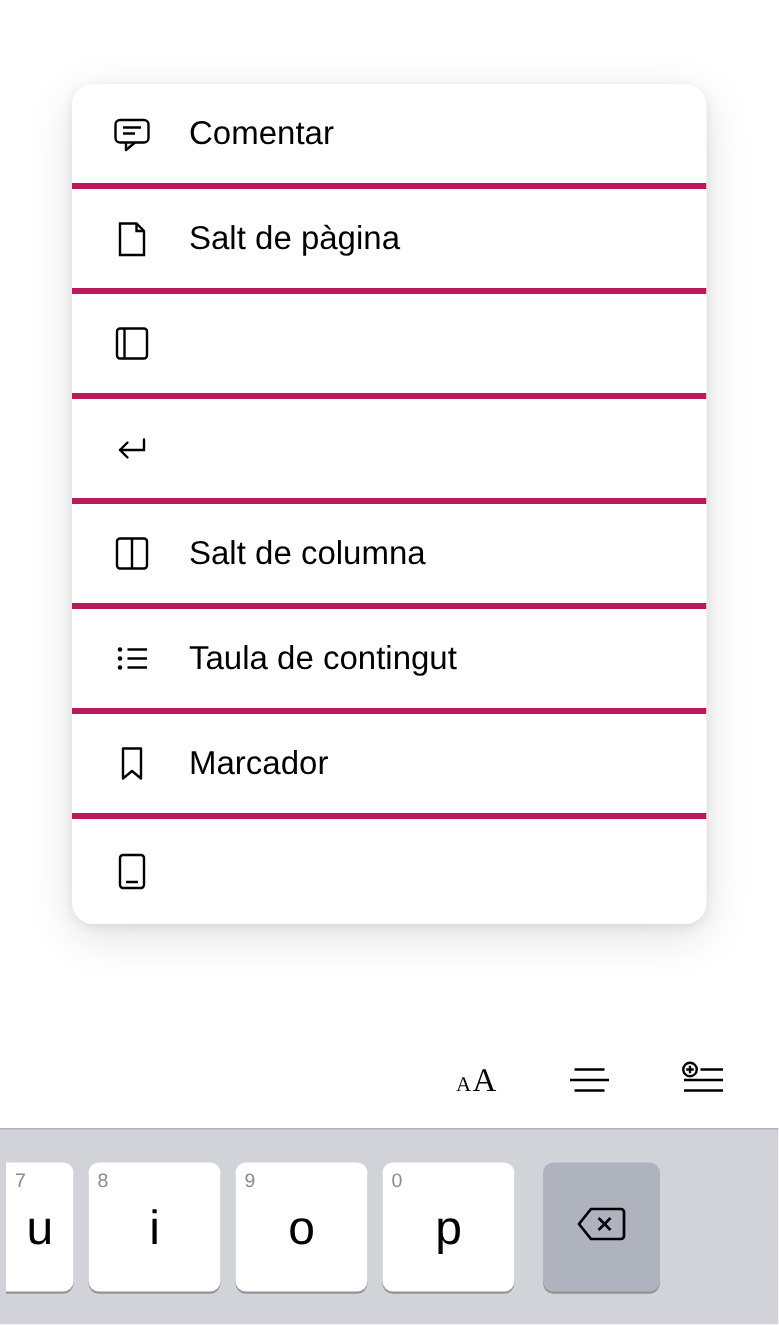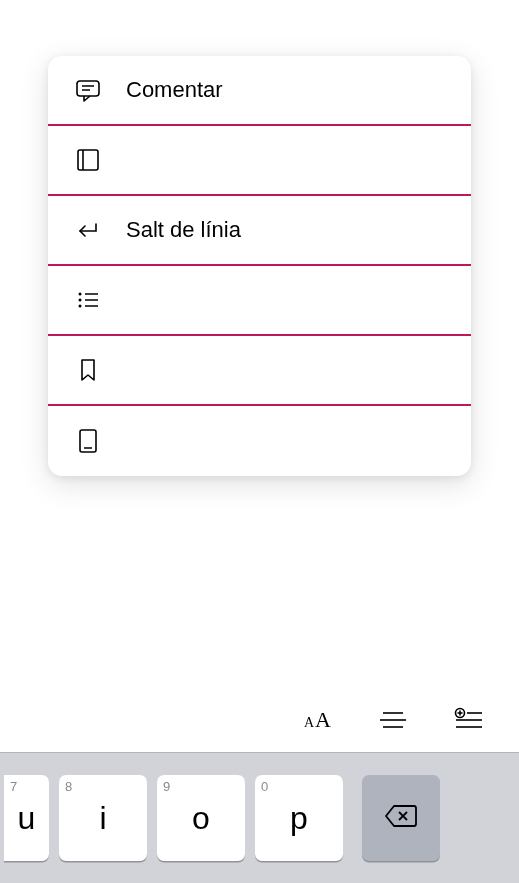--- a/index.html
+++ b/index.html
@@ -27,21 +27,21 @@
       overflow: hidden;
     }
     .menu-item {
       display: flex;
       align-items: center;
       height: 70px;
       padding: 0 24px;
       cursor: pointer;
     }
     .menu-item:not(:last-child) {
-      border-bottom: 2px solid #be185d;
+      border-bottom: 4px solid #be185d;
     }
     .menu-icon {
       width: 32px;
       height: 32px;
       display: flex;
       align-items: center;
       justify-content: center;
       margin-right: 22px;
       flex-shrink: 0;
     }
@@ -160,52 +160,71 @@
           <path d="M10 20 L10 25 L16 20" stroke-linejoin="round"></path>
           <line x1="8" y1="10" x2="20" y2="10"></line>
           <line x1="8" y1="14" x2="16" y2="14"></line>
         </svg>
     </span>
     <span class="menu-label">Comentar</span>
   </div>
   <div class="menu-item">
     <span class="menu-icon">
       <svg viewBox="0 0 28 28">
+          <path d="M6 25 V4 H17 L22 9 V25 Z"></path>
+          <path d="M17 4 V9 H22"></path>
+        </svg>
+    </span>
+    <span class="menu-label">Salt de pàgina</span>
+  </div>
+  <div class="menu-item">
+    <span class="menu-icon">
+      <svg viewBox="0 0 28 28">
           <rect x="4" y="4" width="20" height="20" rx="2"></rect>
           <line x1="9" y1="4" x2="9" y2="24"></line>
         </svg>
     </span>
   </div>
   <div class="menu-item">
     <span class="menu-icon">
       <svg viewBox="0 0 28 28">
           <path d="M22 8 V15 H6" stroke-linecap="round"></path>
           <path d="M11 10 L6 15 L11 20" stroke-linecap="round" stroke-linejoin="round"></path>
         </svg>
     </span>
-    <span class="menu-label">Salt de línia</span>
+  </div>
+  <div class="menu-item">
+    <span class="menu-icon">
+      <svg viewBox="0 0 28 28">
+          <rect x="4" y="4" width="20" height="20" rx="2"></rect>
+          <line x1="14" y1="4" x2="14" y2="24"></line>
+        </svg>
+    </span>
+    <span class="menu-label">Salt de columna</span>
   </div>
   <div class="menu-item">
     <span class="menu-icon">
       <svg viewBox="0 0 28 28">
           <circle cx="6" cy="8" r="1.5" fill="#000" stroke="none"></circle>
           <circle cx="6" cy="14" r="1.5" fill="#000" stroke="none"></circle>
           <circle cx="6" cy="20" r="1.5" fill="#000" stroke="none"></circle>
           <line x1="11" y1="8" x2="24" y2="8"></line>
           <line x1="11" y1="14" x2="24" y2="14"></line>
           <line x1="11" y1="20" x2="24" y2="20"></line>
         </svg>
     </span>
+    <span class="menu-label">Taula de contingut</span>
   </div>
   <div class="menu-item">
     <span class="menu-icon">
       <svg viewBox="0 0 28 28">
           <path d="M8 4 H20 V24 L14 19 L8 24 Z" stroke-linejoin="round"></path>
         </svg>
     </span>
+    <span class="menu-label">Marcador</span>
   </div>
   <div class="menu-item">
     <span class="menu-icon">
       <svg viewBox="0 0 28 28">
           <rect x="6" y="3" width="16" height="22" rx="2"></rect>
           <line x1="10" y1="21" x2="18" y2="21"></line>
         </svg>
     </span>
   </div>
 </div>

